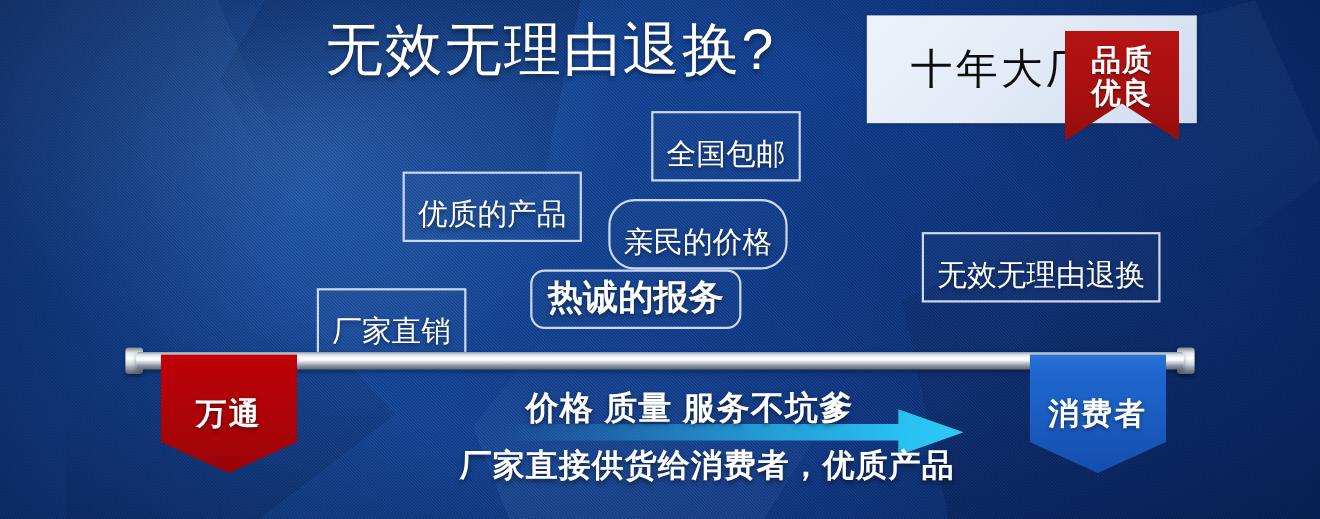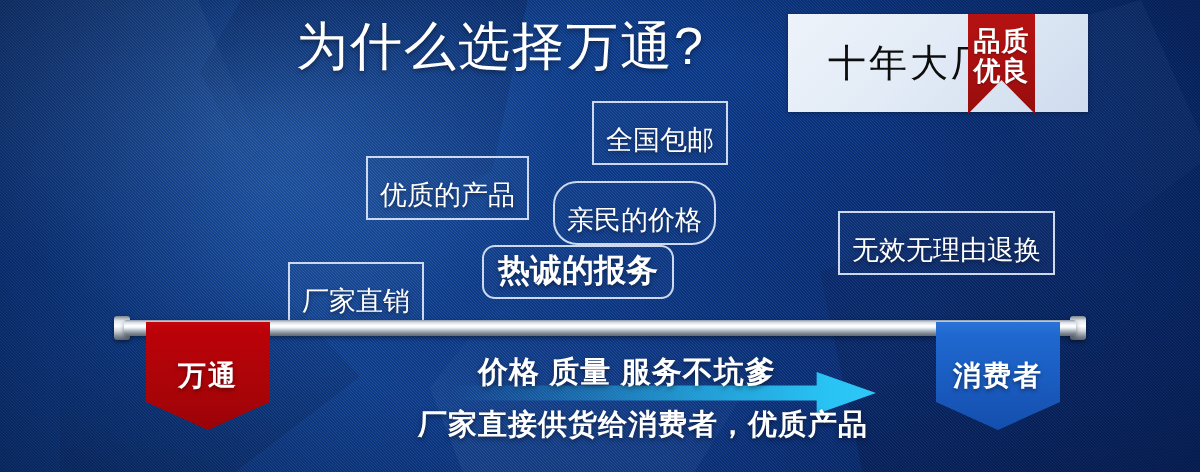--- a/index.html
+++ b/index.html
@@ -59,21 +59,21 @@
   #badge-box{
     position:absolute;left:788px;top:14px;width:300px;height:98px;
     background:linear-gradient(135deg,#eef3fa 0%,#e2ebf6 45%,#cfdcee 100%);
     box-shadow:0 1px 4px rgba(0,0,0,.35);
   }
   #badge-text{
     position:absolute;left:40px;top:26px;
     font-size:38px;line-height:46px;color:#0d0d0d;letter-spacing:3px;white-space:nowrap;
   }
   #ribbon{
-    position:absolute;left:968px;top:14px;width:67px;height:100px;
+    position:absolute;left:968px;top:28px;width:104px;height:100px;
     background:linear-gradient(180deg,#b51212 0%,#a81010 55%,#960d0d 100%);
     clip-path:polygon(0 0,100% 0,100% 100%,50% 66%,0 100%);
     box-shadow:-2px 0 5px rgba(0,0,0,.25);
   }
   #ribbon .rline{
     color:#fff;font-size:27px;line-height:30px;text-align:center;font-weight:600;
     letter-spacing:1px;text-shadow:0 1px 2px rgba(0,0,0,.35);
   }
   #ribbon .r1{margin-top:12px;}
 
@@ -157,21 +157,21 @@
 
   <div class="shard s1"></div>
   <div class="shard s2"></div>
   <div class="shard s3"></div>
   <div class="shard s4"></div>
   <div class="shard s5"></div>
   <div class="shard s6"></div>
   <div id="texture"></div>
   <div id="vignette"></div>
 
-  <div id="headline">为什么选择万通?</div>
+  <div id="headline">无效无理由退换?</div>
 
   <div id="badge-box">
     <div id="badge-text">十年大厂</div>
   </div>
   <div id="ribbon">
     <div class="rline r1">品质</div>
     <div class="rline r2">优良</div>
   </div>
 
   <div class="chip" id="chip-0">全国包邮</div>

